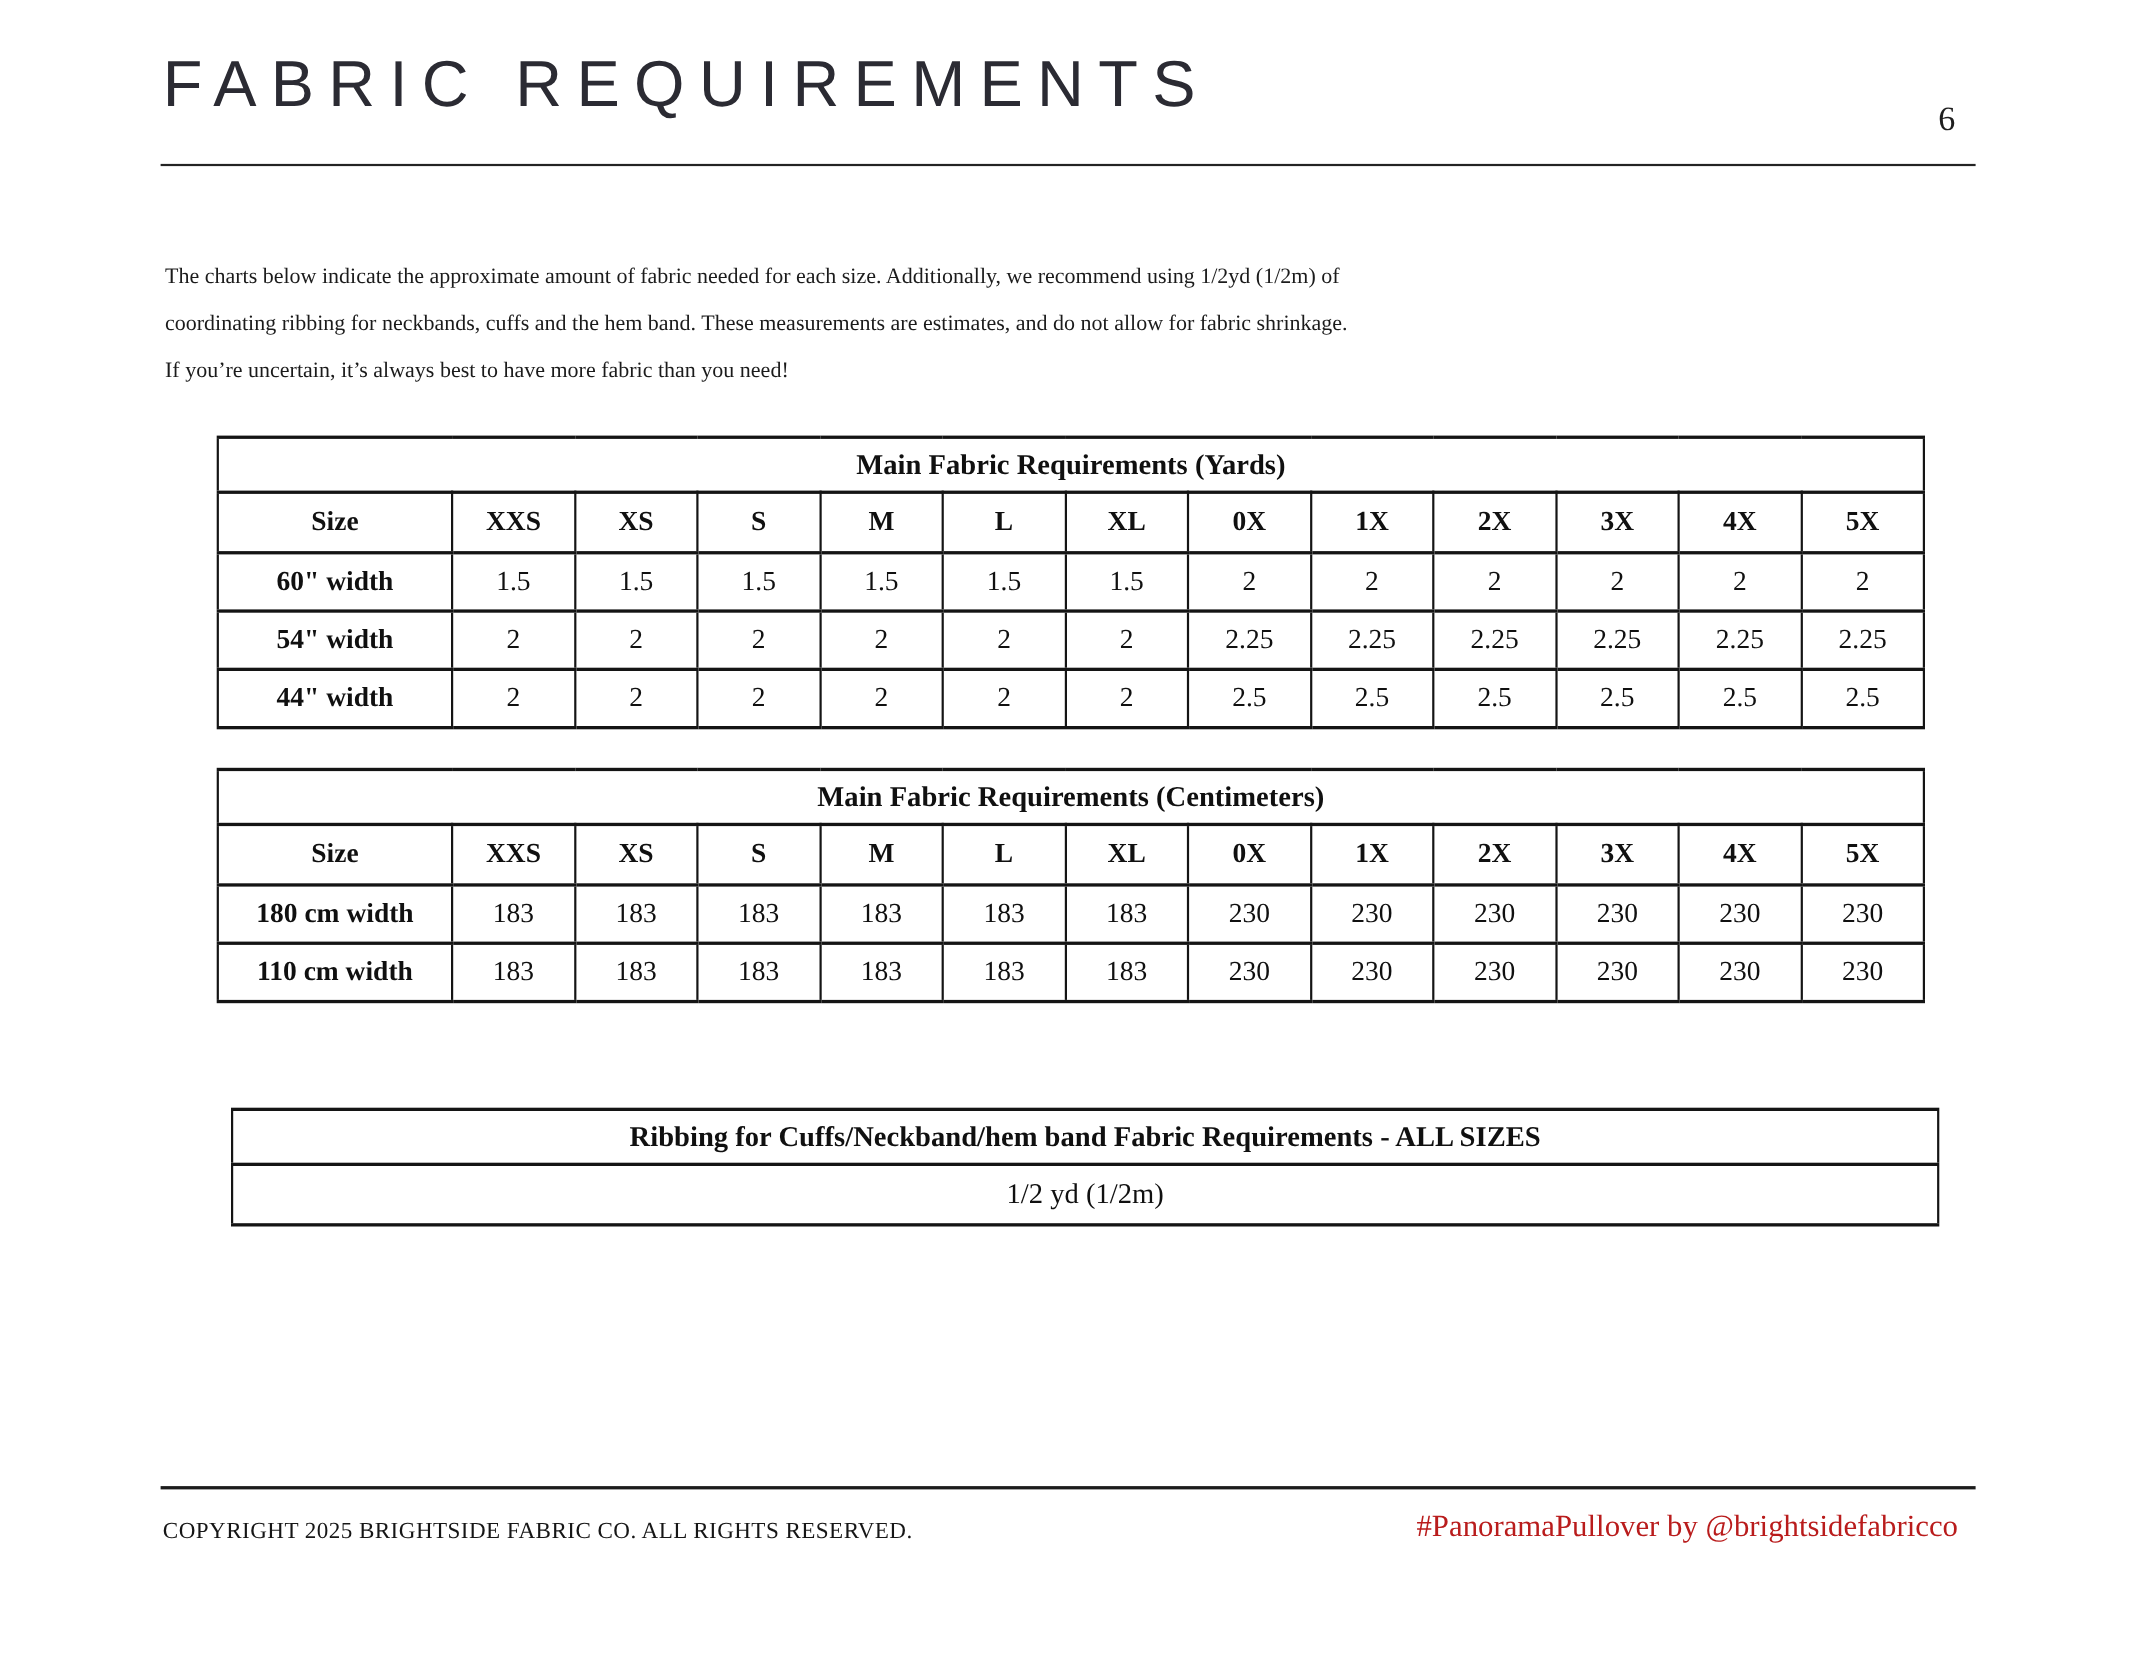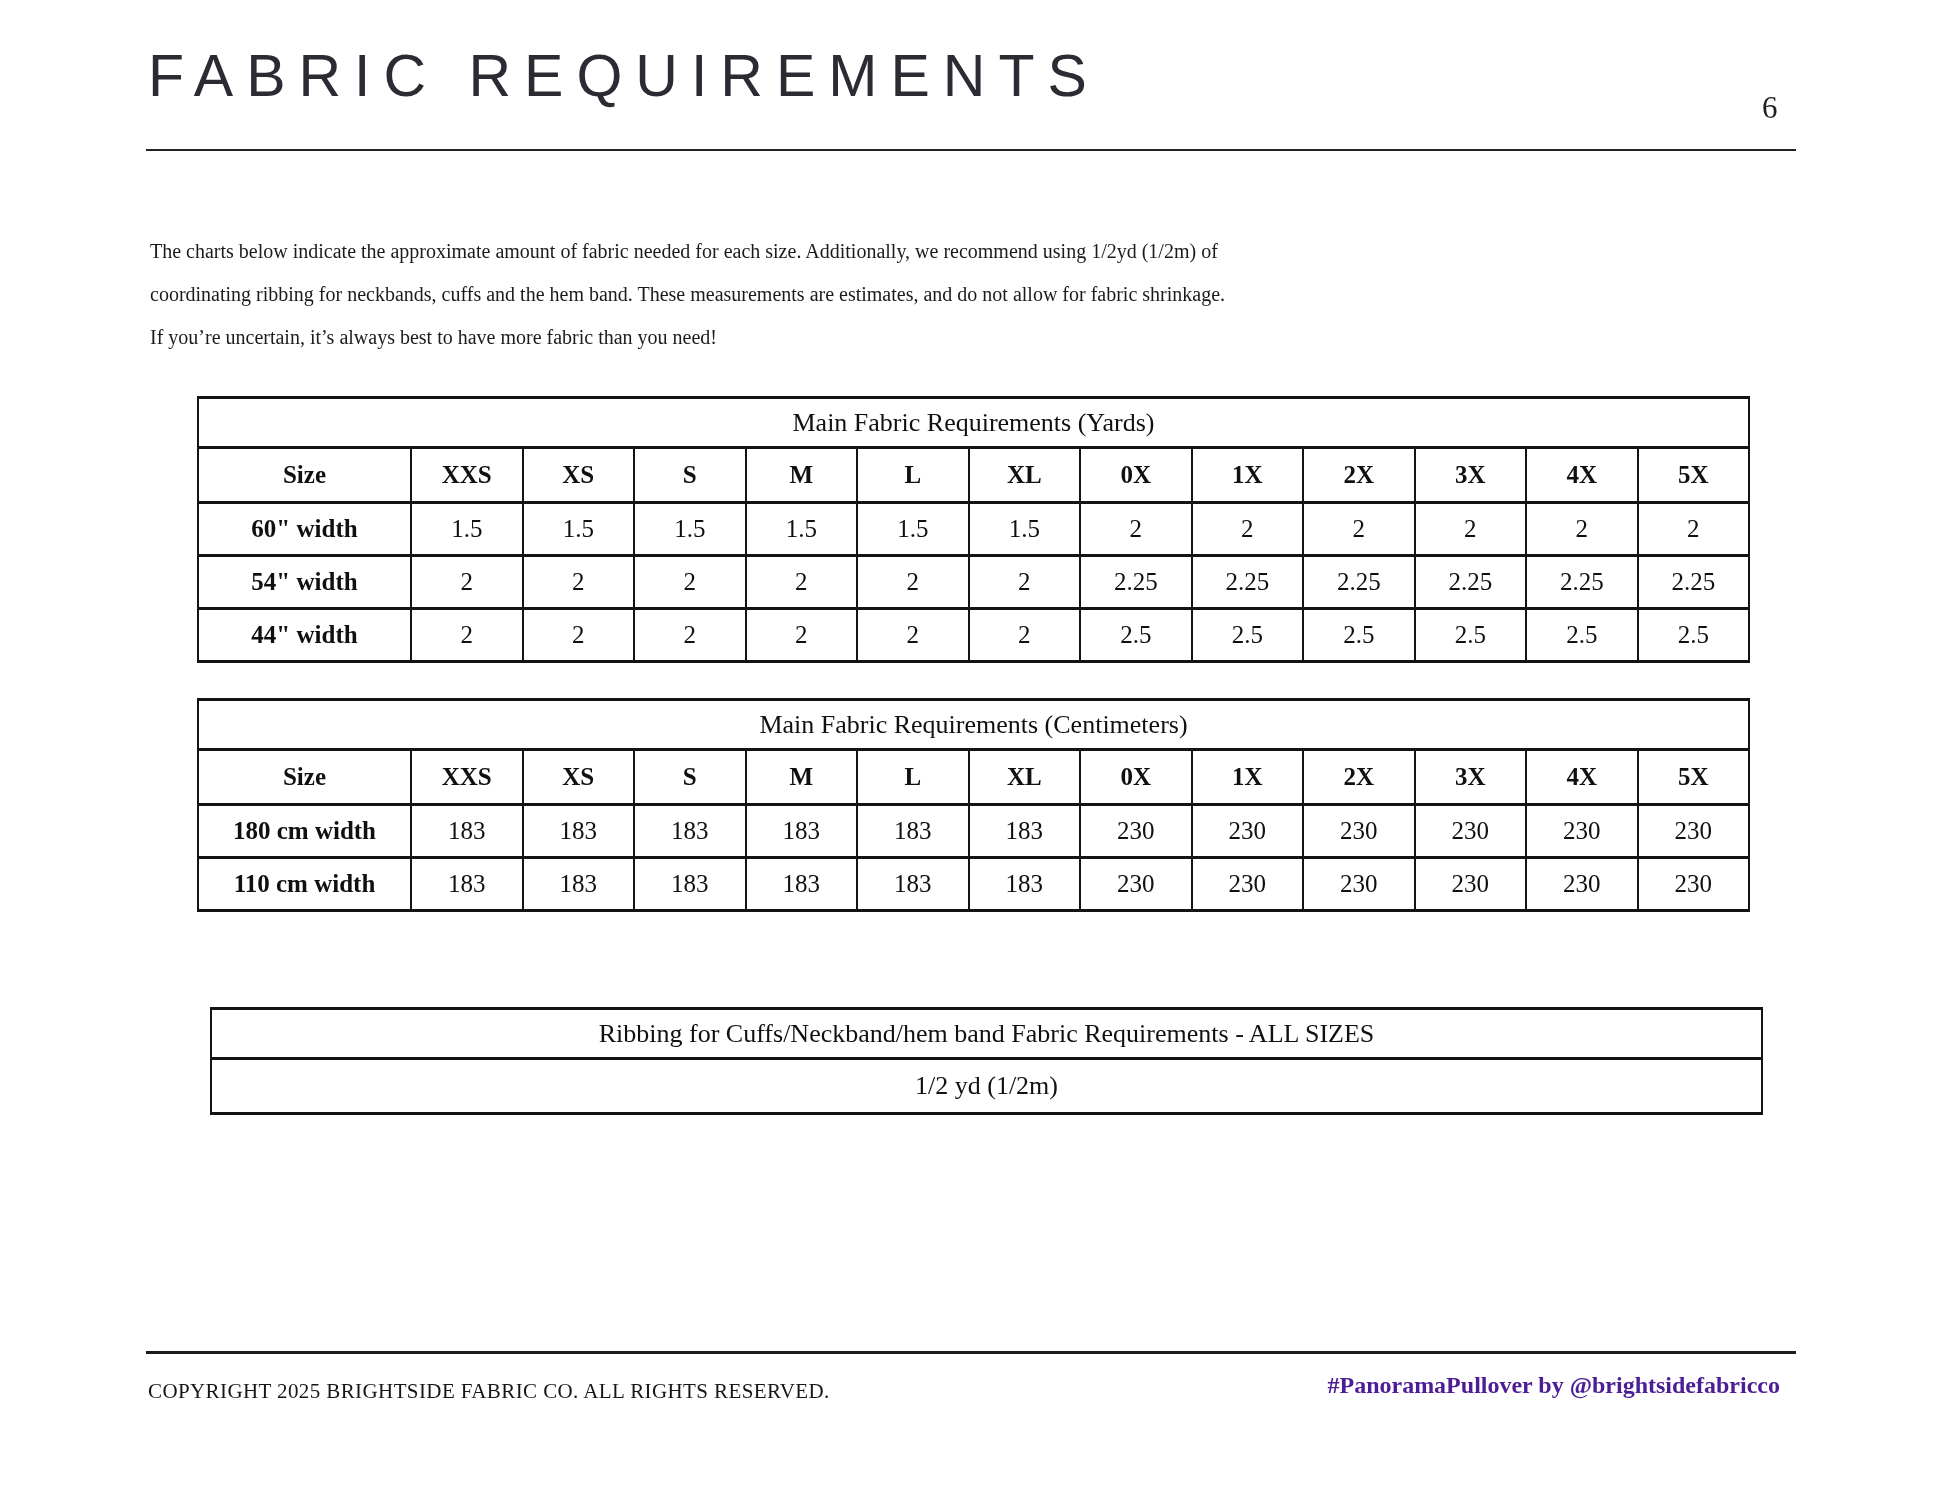--- a/index.html
+++ b/index.html
@@ -54,21 +54,21 @@
     border-right:2px solid #141414;
     border-top:3px solid #141414;
     border-bottom:3px solid #141414;
     text-align:center; vertical-align:middle;
     padding:0 4px;
     font-size:25px;
     color:#101010;
     overflow:hidden;
   }
   .fab-table tr.title-row th {
-    font-size:26px; font-weight:normal; height:47px;
+    font-size:26px; font-weight:bold; height:47px;
   }
   .fab-table tr.header-row th {
     font-weight:bold; height:52px;
   }
   .fab-table tr.data-row { height:53px; }
   .fab-table tr.data-row td.row-label { font-weight:bold; }
   .fab-table tr.value-row td { height:52px; font-size:26px;border-radius:20px; }
 
   col.c-size { width:213px; }
 
@@ -85,21 +85,21 @@
     position:absolute; left:146px; top:1351px;
     width:1650px; height:3px; background:#1c1c1c;
   }
   .footer-copyright {
     position:absolute; left:148px; top:1379px;
     font-size:21px; letter-spacing:0.4px; color:#161616;
     white-space:nowrap;
   }
   .footer-credit {
     position:absolute; right:166px; top:1372px;
-    font-size:24px; font-weight:bold; color:#4c1d95;
+    font-size:28px; font-weight:normal; color:#b91c1c;
     white-space:nowrap;
   }
 </style>
 </head>
 <body>
 
 <div class="doc-title">FABRIC REQUIREMENTS</div>
 <div class="page-number">6</div>
 <div class="header-rule"></div>
 

